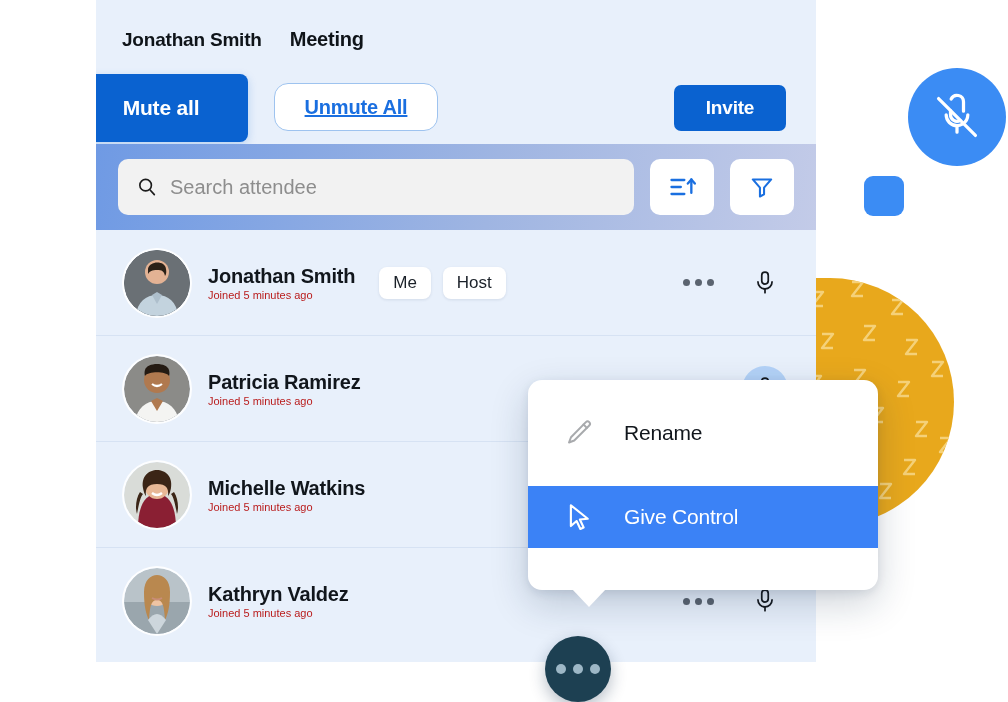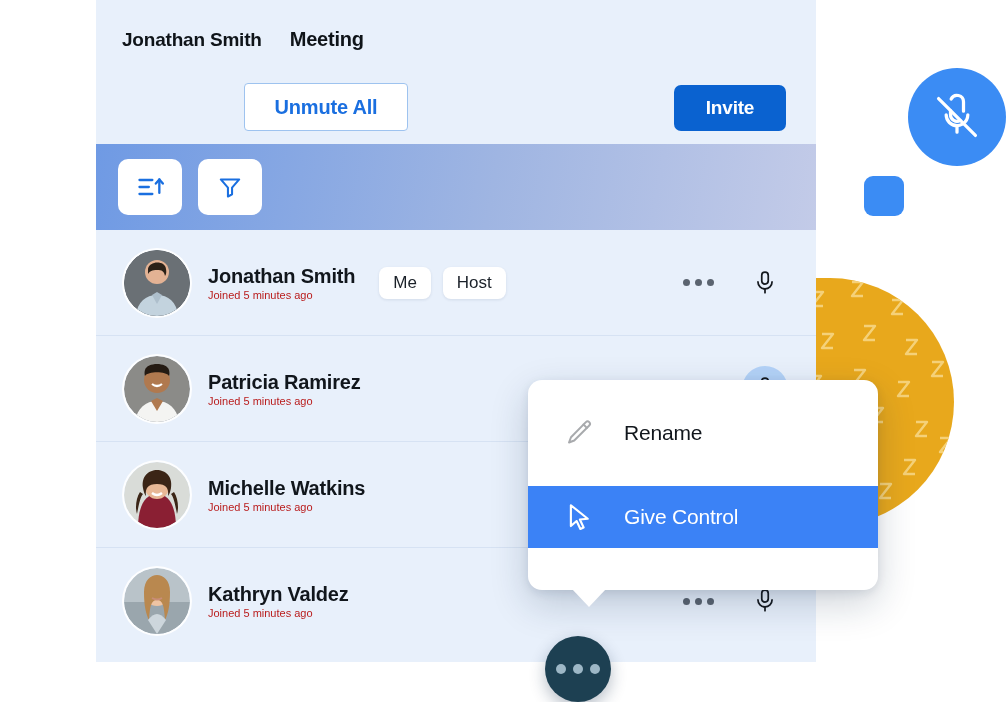--- a/index.html
+++ b/index.html
@@ -53,28 +53,28 @@
     width: 174px; height: 68px;
     background: #0a62d0; color: #fff;
     border: none; border-radius: 8px;
     font-family: "Liberation Sans", sans-serif;
     font-size: 21px; font-weight: bold; letter-spacing: -.2px;
     cursor: pointer;
     display: flex; align-items: center; justify-content: center;
     box-shadow: 0 3px 10px rgba(10,98,208,.22);
   }
   .btn-unmute-all {
-    position: absolute; left: 148px; top: 9px;
+    position: absolute; left: 178px; top: 9px;
     width: 164px; height: 48px;
     background: #ffffff; color: #1a6fe0;
-    border: 1px solid #9ec3ef; border-radius: 4px;
+    border: 1px solid #9ec3ef; border-radius: 14px;
     font-family: "Liberation Sans", sans-serif;
     font-size: 20px; font-weight: bold; letter-spacing: -.2px;
     cursor: pointer;
-    display: flex; align-items: center; justify-content: center;
+    display: flex; align-items: center; justify-content: center; text-decoration: underline;
   }
   .btn-invite {
     position: absolute; left: 578px; top: 11px;
     width: 112px; height: 46px;
     background: #0a62d0; color: #fff;
     border: none; border-radius: 7px;
     font-family: "Liberation Sans", sans-serif;
     font-size: 19px; font-weight: bold; letter-spacing: -.2px;
     cursor: pointer;
     display: flex; align-items: center; justify-content: center;
@@ -215,26 +215,34 @@
   <div class="deco-blue-square"></div>
 
   <div class="panel">
 
     <div class="panel-head">
       <div class="head-titles">
         <span class="user-name">Jonathan Smith</span>
         <span class="meeting-label">Meeting</span>
       </div>
       <div class="head-actions">
+        <button class="btn-mute-all">Mute all</button>
         <button class="btn-unmute-all">Unmute All</button>
         <button class="btn-invite">Invite</button>
       </div>
     </div>
 
     <div class="search-band">
+      <div class="search-box">
+        <svg width="22" height="22" viewBox="0 0 24 24" fill="none" stroke="#1b1b1b" stroke-width="1.8" stroke-linecap="round">
+          <circle cx="10.5" cy="10" r="6.3"></circle>
+            <line x1="15.4" y1="15.2" x2="20" y2="20.3"></line>
+        </svg>
+        <input class="search-input" type="text" placeholder="Search attendee" style="">
+      </div>
       <button class="icon-btn">
         <svg width="28" height="28" viewBox="0 0 24 24" fill="none" stroke="#1a6fe0" stroke-width="2" stroke-linecap="round" stroke-linejoin="round">
           <line x1="3" y1="6" x2="14" y2="6"></line>
             <line x1="3" y1="12" x2="11" y2="12"></line>
             <line x1="3" y1="18" x2="14" y2="18"></line>
           <polyline points="17,9 20,5.5 23,9"></polyline>
             <line x1="20" y1="5.5" x2="20" y2="17"></line>
         </svg>
       </button>
       <button class="icon-btn">

